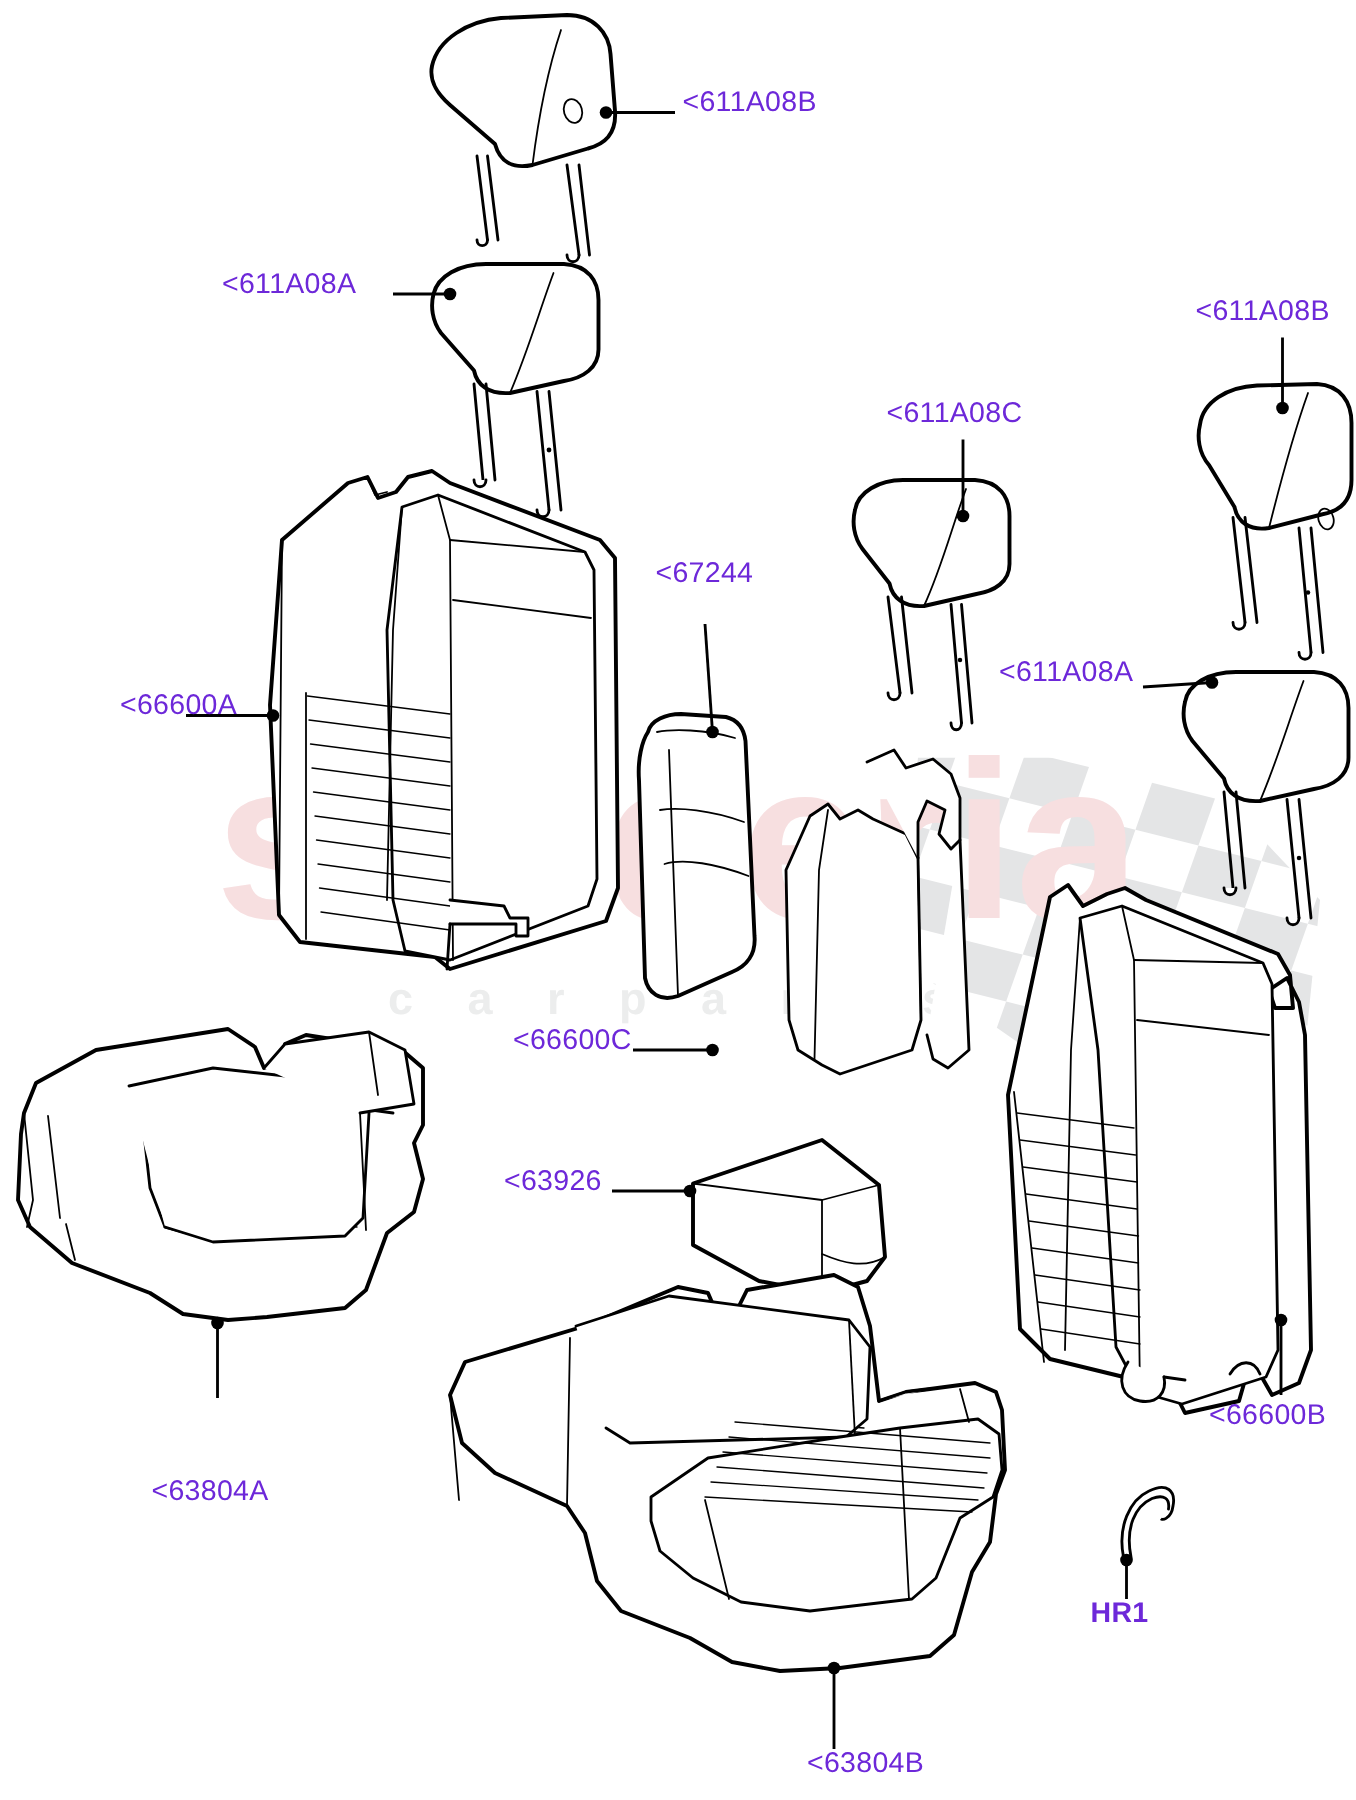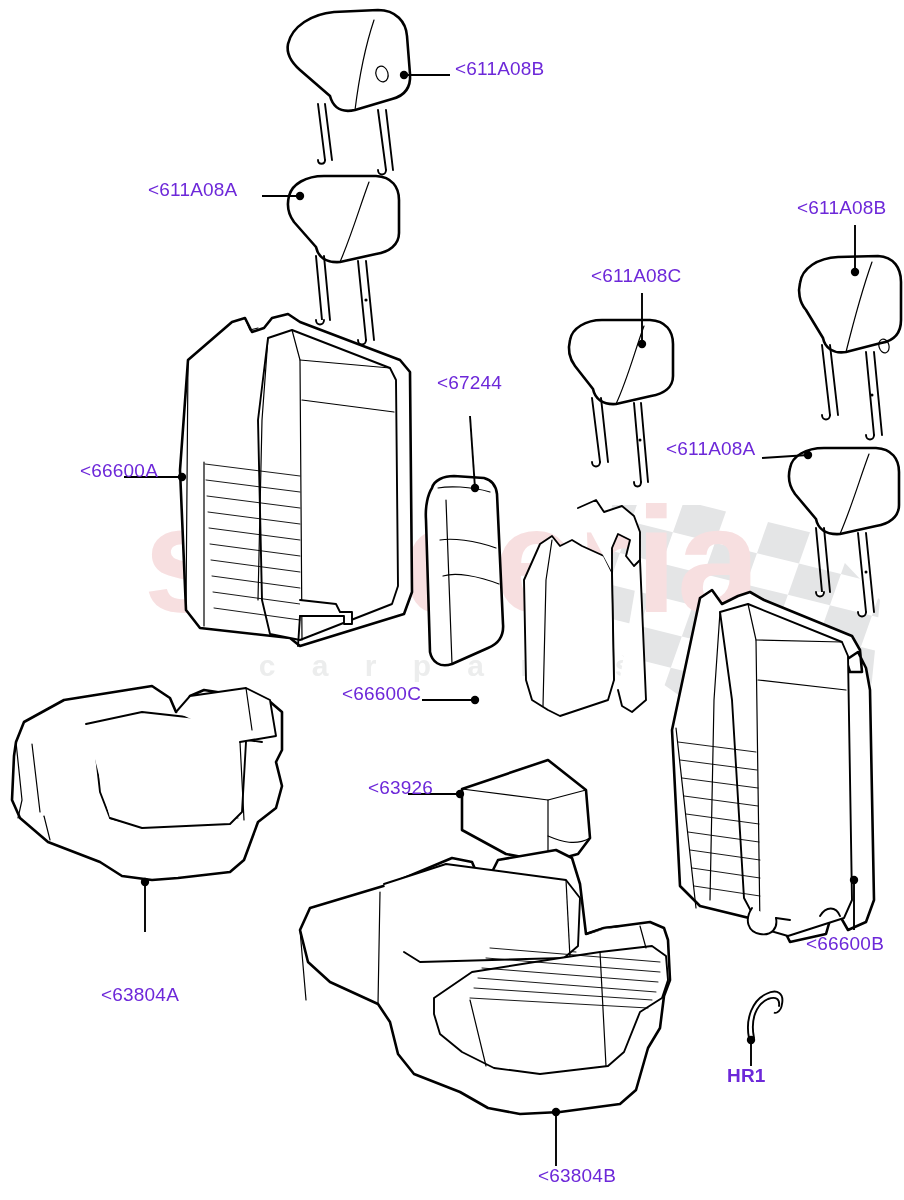--- a/index.html
+++ b/index.html
@@ -377,21 +377,21 @@
   <div class="part-label" style="left:591px; top:265px;">&lt;611A08C</div>
 
   <div class="part-label" style="left:666px; top:438px;">&lt;611A08A</div>
 
   <div class="part-label" style="left:48px; top:460px;margin-left:32px;">&lt;66600A</div>
 
   <div class="part-label" style="left:437px; top:372px;">&lt;67244</div>
 
   <div class="part-label" style="left:342px; top:683px;text-align:right;">&lt;66600C</div>
 
-  <div class="part-label" style="left:336px; top:777px;margin-left:32px;">&lt;63926</div>
+  <div class="part-label" style="left:336px; top:777px;">&lt;63926</div>
 
   <div class="part-label" style="left:806px; top:933px;">&lt;66600B</div>
 
   <div class="part-label" style="left:101px; top:984px;">&lt;63804A</div>
 
   <div class="part-label" style="left:538px; top:1165px;">&lt;63804B</div>
 
   <div class="part-label" style="left:727px; top:1065px;font-weight:bold;">HR1</div>
 
 </div>

